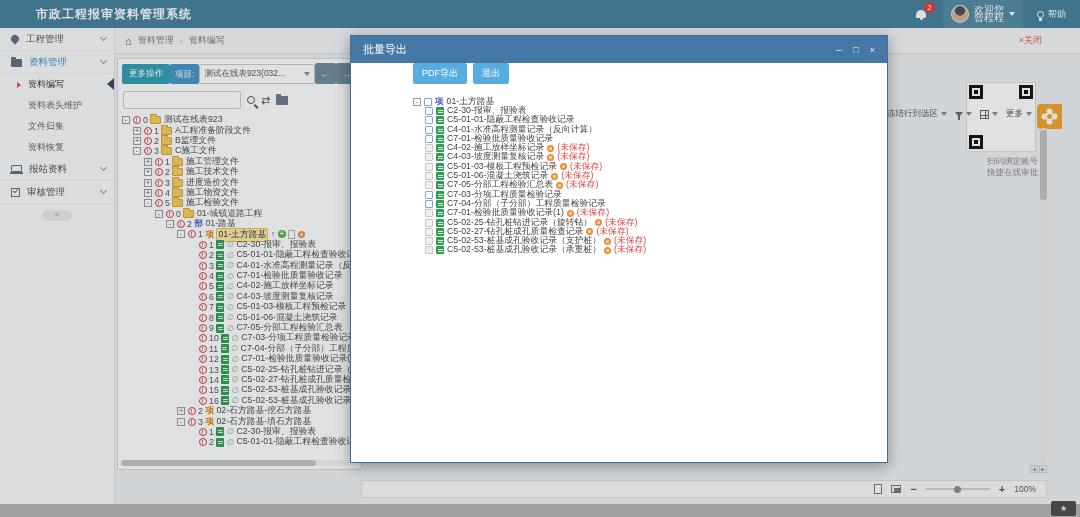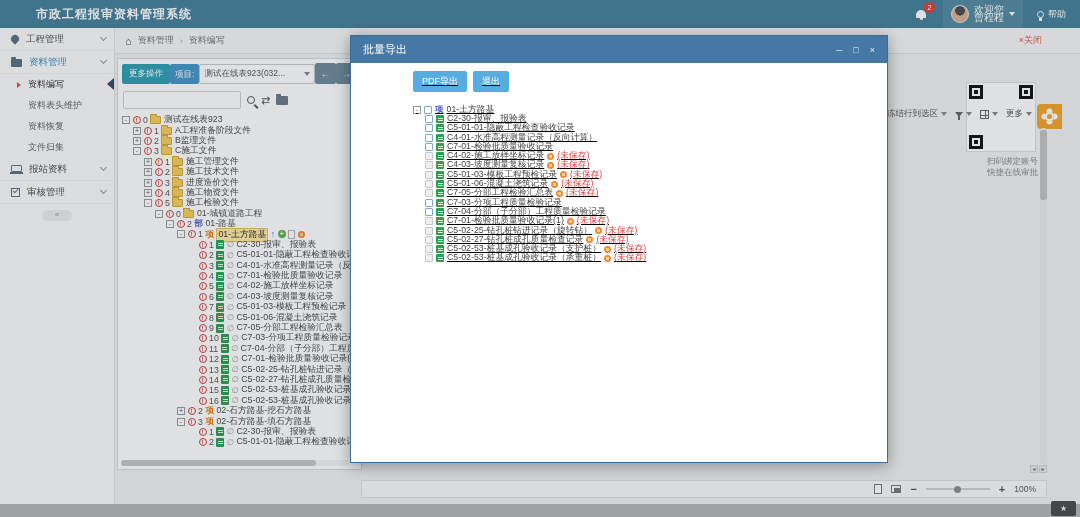--- a/index.html
+++ b/index.html
@@ -155,21 +155,21 @@
   .st-zoom{font-size:8.5px;color:#555;}
 
   
   .dim{position:absolute;inset:0;background:rgba(40,50,60,0.15);z-index:20;}
   .modal{position:absolute;left:350px;top:35px;width:538px;height:428px;background:#fff;z-index:30;
     box-shadow:0 3px 14px rgba(0,0,0,.35);border:1px solid #3d6d9b;}
   .modal-head{height:27px;background:#4678a5;display:flex;align-items:center;padding:0 12px;}
   .modal-title{color:#fff;font-size:11px;}
   .win-controls{margin-left:auto;display:flex;gap:11px;color:#e8eef5;font-size:9px;}
   .win-controls span{cursor:pointer;line-height:10px;}
-  .modal-body{padding:8px 0 0 62px;text-decoration:underline;}
+  .modal-body{padding:0 0 0 62px;}
   .mbtns{display:flex;gap:6px;}
   .btn-blue{background:#58ade0;color:#fff;border:none;border-radius:2px;height:21px;font-size:9px;padding:0 9px;cursor:pointer;}
   .mtree{margin-top:13px;}
   .mrow{height:9.3px;display:flex;align-items:center;gap:3px;font-size:8.8px;color:#444;white-space:nowrap;}
   .mrow.root{margin-left:0;}
   .mrow.item{margin-left:12px;}
   .cb{width:8px;height:8px;flex:0 0 8px;border:1px solid #7fa8cf;background:#fff;border-radius:1px;cursor:pointer;}
   .cb.dis{border-color:#c6c6c6;background:#efefef;}
   .unsaved{color:#e04444;}
   .mrow .td{width:8px;height:8px;}
@@ -210,22 +210,22 @@
       <span class="lbl">工程管理</span>
       <span class="chev i"></span>
     </div>
     <div class="side-top open">
       <span class="i folder-side-icon"></span>
       <span class="lbl">资料管理</span>
       <span class="chev i"></span>
     </div>
     <div class="side-sub active">资料编写</div>
     <div class="side-sub">资料表头维护</div>
+    <div class="side-sub">文件归集</div>
     <div class="side-sub">资料恢复</div>
-    <div class="side-sub">文件归集</div>
     <div class="side-top">
       <span class="i laptop-icon"></span>
       <span class="lbl">报站资料</span>
       <span class="chev i"></span>
     </div>
     <div class="side-top">
       <span class="i check-icon"></span>
       <span class="lbl">审核管理</span>
       <span class="chev i"></span>
     </div>

